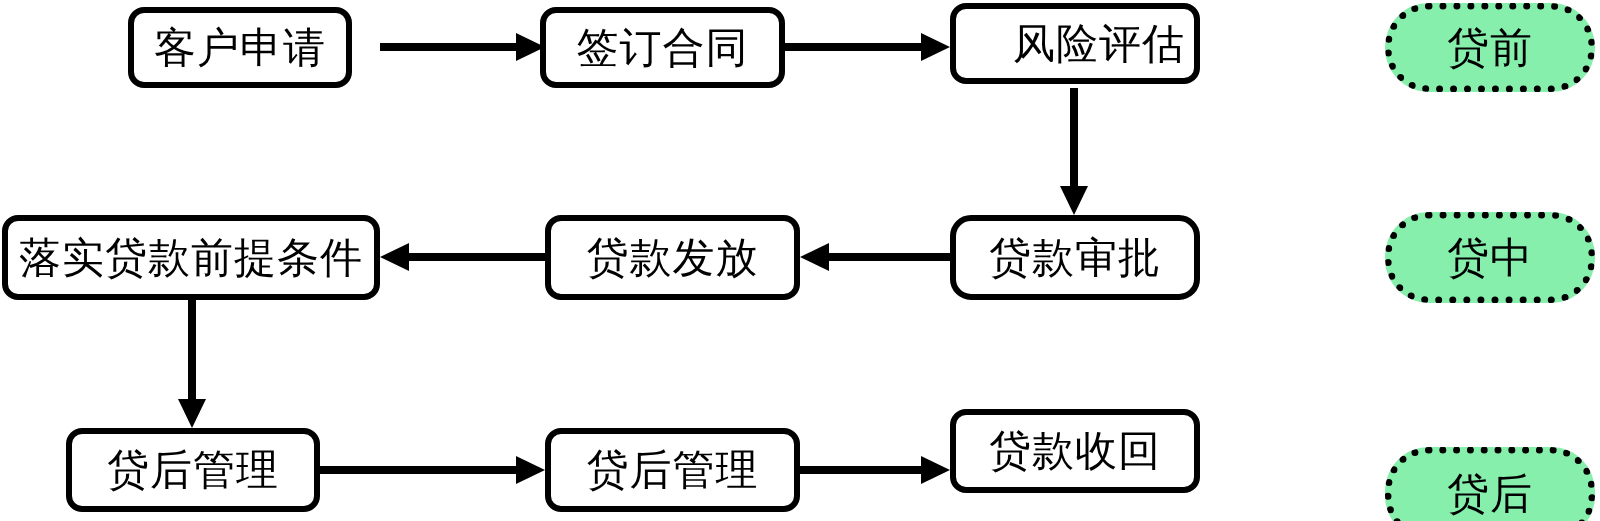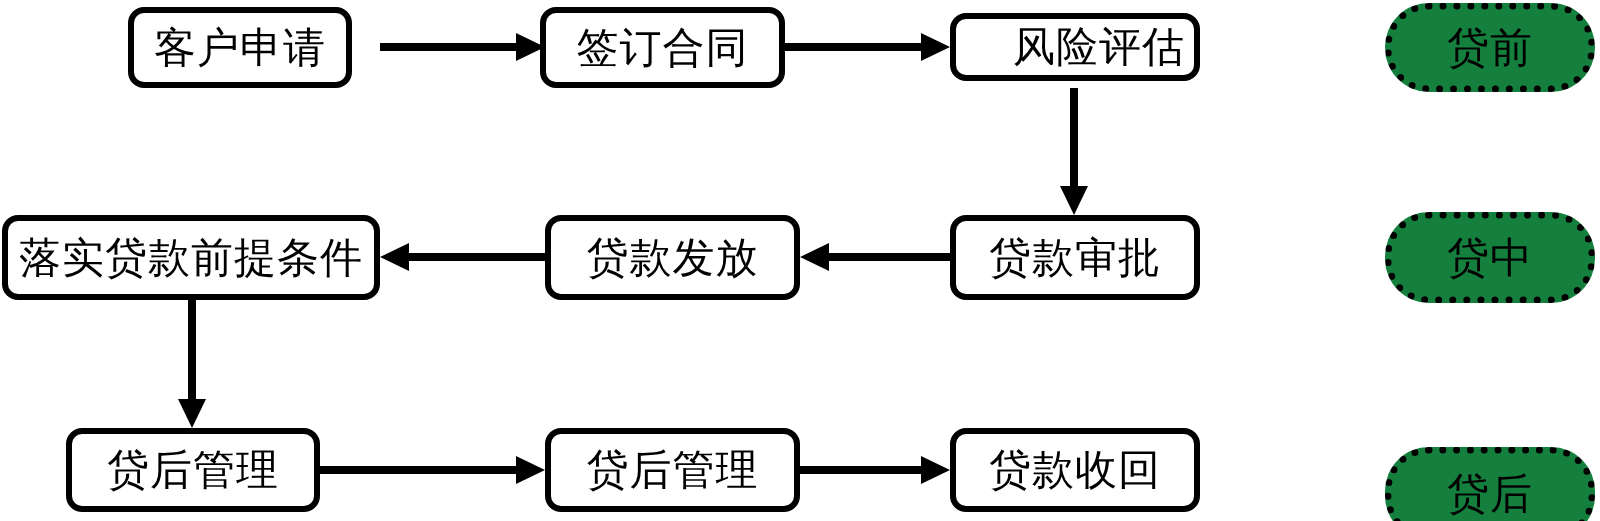--- a/index.html
+++ b/index.html
@@ -34,21 +34,21 @@
     color: #000000;
     font-size: 42px;
     line-height: 1;
     letter-spacing: 1px;
     white-space: nowrap;
     z-index: 3;
   }
   .phase-box {
     position: absolute;
     box-sizing: border-box;
-    background: #15803d;
+    background: #86efac;
     border: 7px dotted #000000;
     border-radius: 44px;
     display: flex;
     align-items: center;
     justify-content: center;
     color: #000000;
     font-size: 42px;
     line-height: 1;
     letter-spacing: 1px;
     white-space: nowrap;
@@ -106,41 +106,41 @@
       <polygon points="921,456 950,470 921,484" fill="#000"></polygon>
     </g>
   </svg>
 
   <div class="node-box" style="left:128px; top:7px; width:224px; height:81px;">
     <span class="node-label">客户申请</span>
   </div>
   <div class="node-box" style="left:540px; top:7px; width:245px; height:81px;">
     <span class="node-label">签订合同</span>
   </div>
-  <div class="node-box" style="left:950px; top:13px; width:250px; height:68px;padding-left:48px;">
+  <div class="node-box" style="left:950px; top:3px; width:250px; height:81px;padding-left:48px;">
     <span class="node-label">风险评估</span>
   </div>
 
   <div class="node-box" style="left:2px; top:215px; width:378px; height:85px;align-items:center;">
     <span class="node-label">落实贷款前提条件</span>
   </div>
   <div class="node-box" style="left:545px; top:215px; width:255px; height:85px;">
     <span class="node-label">贷款发放</span>
   </div>
-  <div class="node-box" style="left:950px; top:215px; width:250px; height:85px;">
+  <div class="node-box" style="left:950px; top:215px; width:250px; height:85px;border-radius:21px;">
     <span class="node-label">贷款审批</span>
   </div>
 
   <div class="node-box" style="left:66px; top:428px; width:254px; height:84px;">
     <span class="node-label">贷后管理</span>
   </div>
   <div class="node-box" style="left:545px; top:428px; width:255px; height:84px;align-items:center;">
     <span class="node-label">贷后管理</span>
   </div>
-  <div class="node-box" style="left:950px; top:428px; width:250px; height:84px;align-items:center;">
+  <div class="node-box" style="left:950px; top:409px; width:250px; height:84px;align-items:center;">
     <span class="node-label">贷款收回</span>
   </div>
 
   <div class="phase-box" style="left:1385px; top:3px; width:210px; height:89px;">
     <span class="phase-label">贷前</span>
   </div>
   <div class="phase-box" style="left:1385px; top:212px; width:210px; height:91px;">
     <span class="phase-label">贷中</span>
   </div>
   <div class="phase-box" style="left:1385px; top:447px; width:210px; height:93px;">

